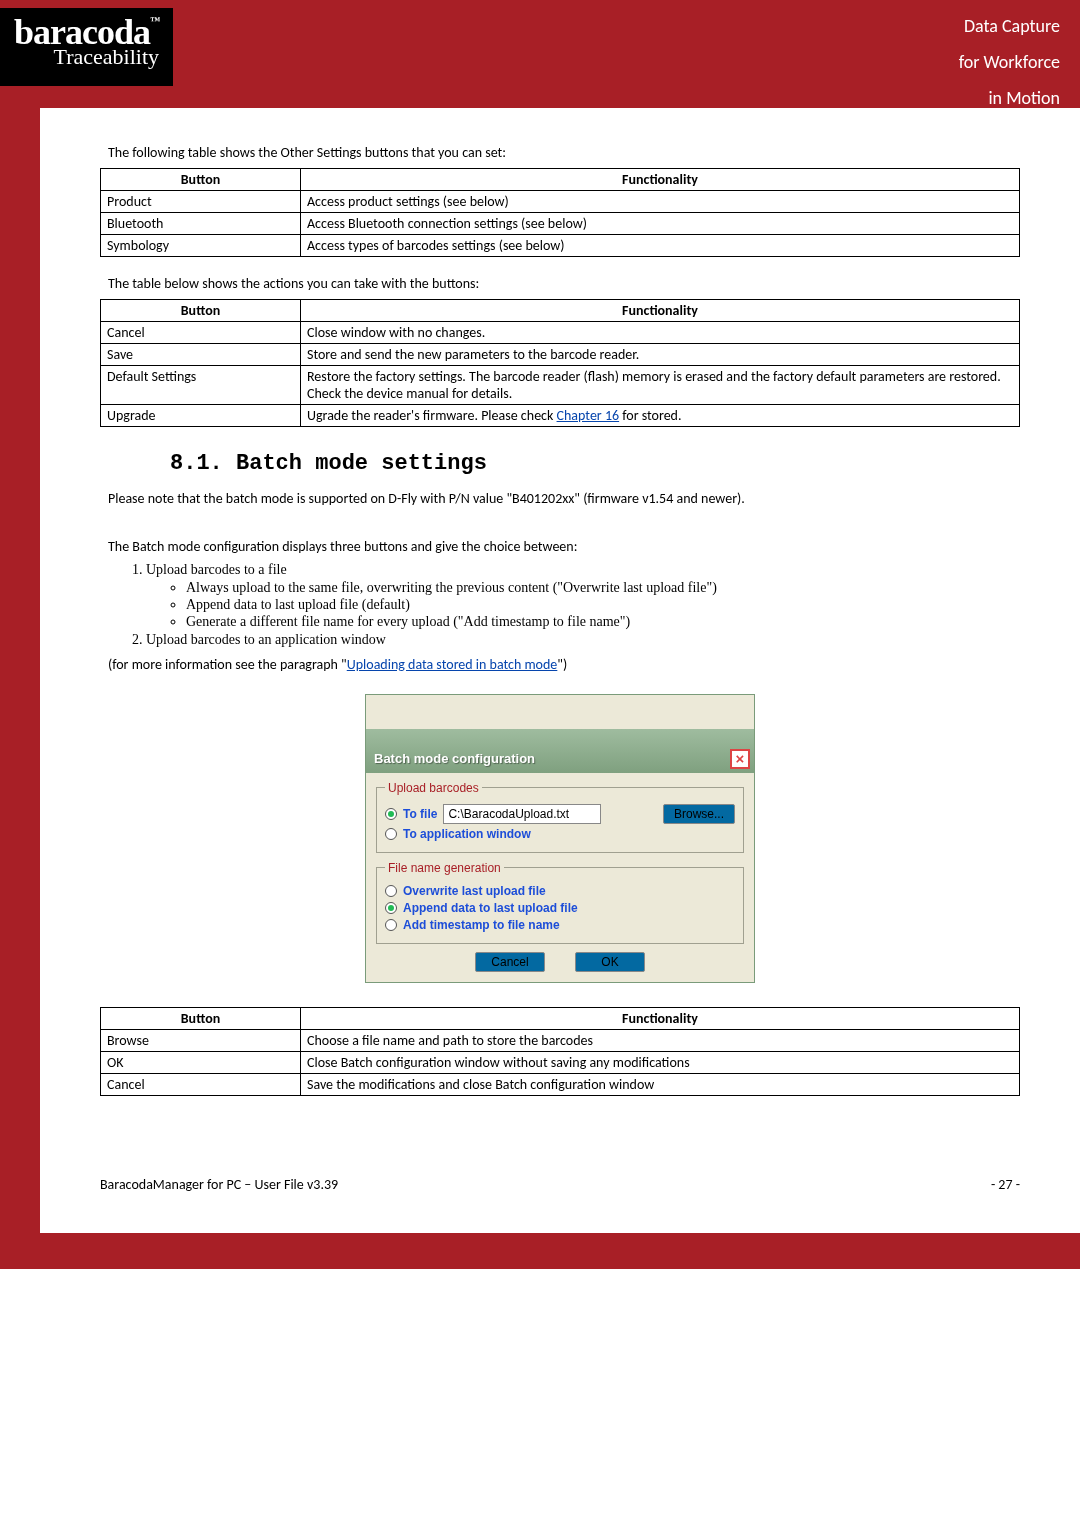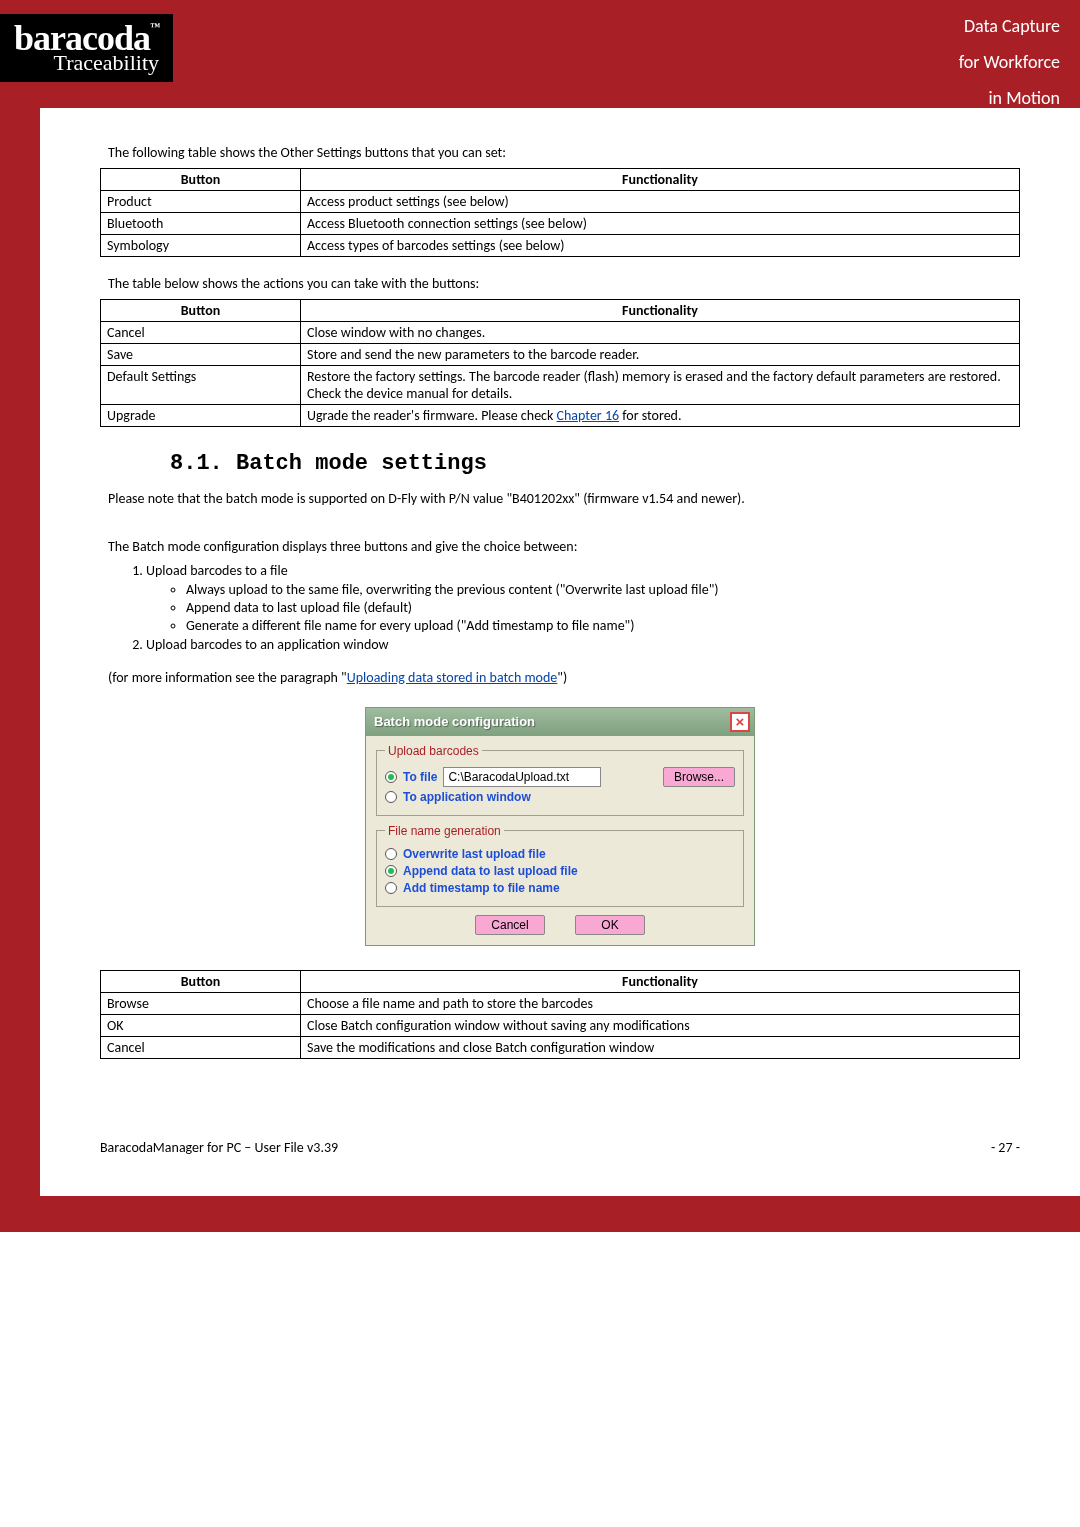--- a/index.html
+++ b/index.html
@@ -15,23 +15,23 @@
     color: #fff;
     display: flex;
     justify-content: space-between;
     align-items: flex-start;
     padding: 6px 20px 6px 0;
     height: 108px;
   }
   .logo-box {
     background: #000;
     color: #fff;
-    padding: 6px 14px 8px 14px;
+    padding: 6px 14px 18px 14px;
     line-height: 1;
-    margin-top: 8px;
+    margin-top: 2px;
   }
   .logo-line1 {
     font-family: Georgia, 'Times New Roman', serif;
     font-size: 36px;
     font-weight: bold;
     letter-spacing: -1px;
     position: relative;
   }
   .logo-tm {
     font-size: 10px;
@@ -87,22 +87,23 @@
     font-weight: bold;
   }
   table.info td.col1 { width: 200px; }
   .section-heading {
     font-family: 'Courier New', monospace;
     font-size: 22px;
     font-weight: bold;
     margin: 24px 0 14px 70px;
   }
   ol.num {
-    margin: 4px 0 16px 46px;
+    margin: 4px 0 8px 46px;
     padding: 0;
+    font-family: Liberation Serif, serif;
   }
   ol.num > li {
     margin: 2px 0;
   }
   ul.circ {
     list-style-type: circle;
     margin: 2px 0 2px 40px;
     padding: 0;
   }
   ul.circ > li {
@@ -120,27 +121,28 @@
   }
   .dialog {
     width: 390px;
     border: 1px solid #7a9b7a;
     background: #ece9d8;
     font-family: Tahoma, Arial, sans-serif;
     font-size: 12px;
   }
   .dlg-title {
     background: linear-gradient(to bottom, #9fbc9f, #7fa07f);
-    padding: 4px 4px 4px 8px;
+    padding: 20px 4px 4px 8px;
     display: flex;
     justify-content: space-between;
     align-items: center;
     color: #fff;
     font-weight: bold;
     font-size: 13px;
+    margin-top: 34px;
   }
   .dlg-title-text {
     text-shadow: 1px 1px 1px rgba(0,0,0,0.4);
   }
   .close-btn {
     width: 20px;
     height: 20px;
     background: #fff;
     border: 2px solid #d44;
     color: #d44;
@@ -191,21 +193,21 @@
   .radio-label { color: #1d4ed8; font-weight: bold; }
   .txtfield {
     background: #fff;
     border: 1px solid #888;
     padding: 2px 4px;
     font-size: 12px;
     width: 158px;
     color: #000;
   }
   .btn {
-    background: #f9a8d4;
+    background: #0369a1;
     border: 1px solid #888;
     border-radius: 2px;
     padding: 2px 10px;
     font-size: 12px;
     min-width: 70px;
     text-align: center;
   }
   .btn-row {
     display: flex;
     justify-content: center;

